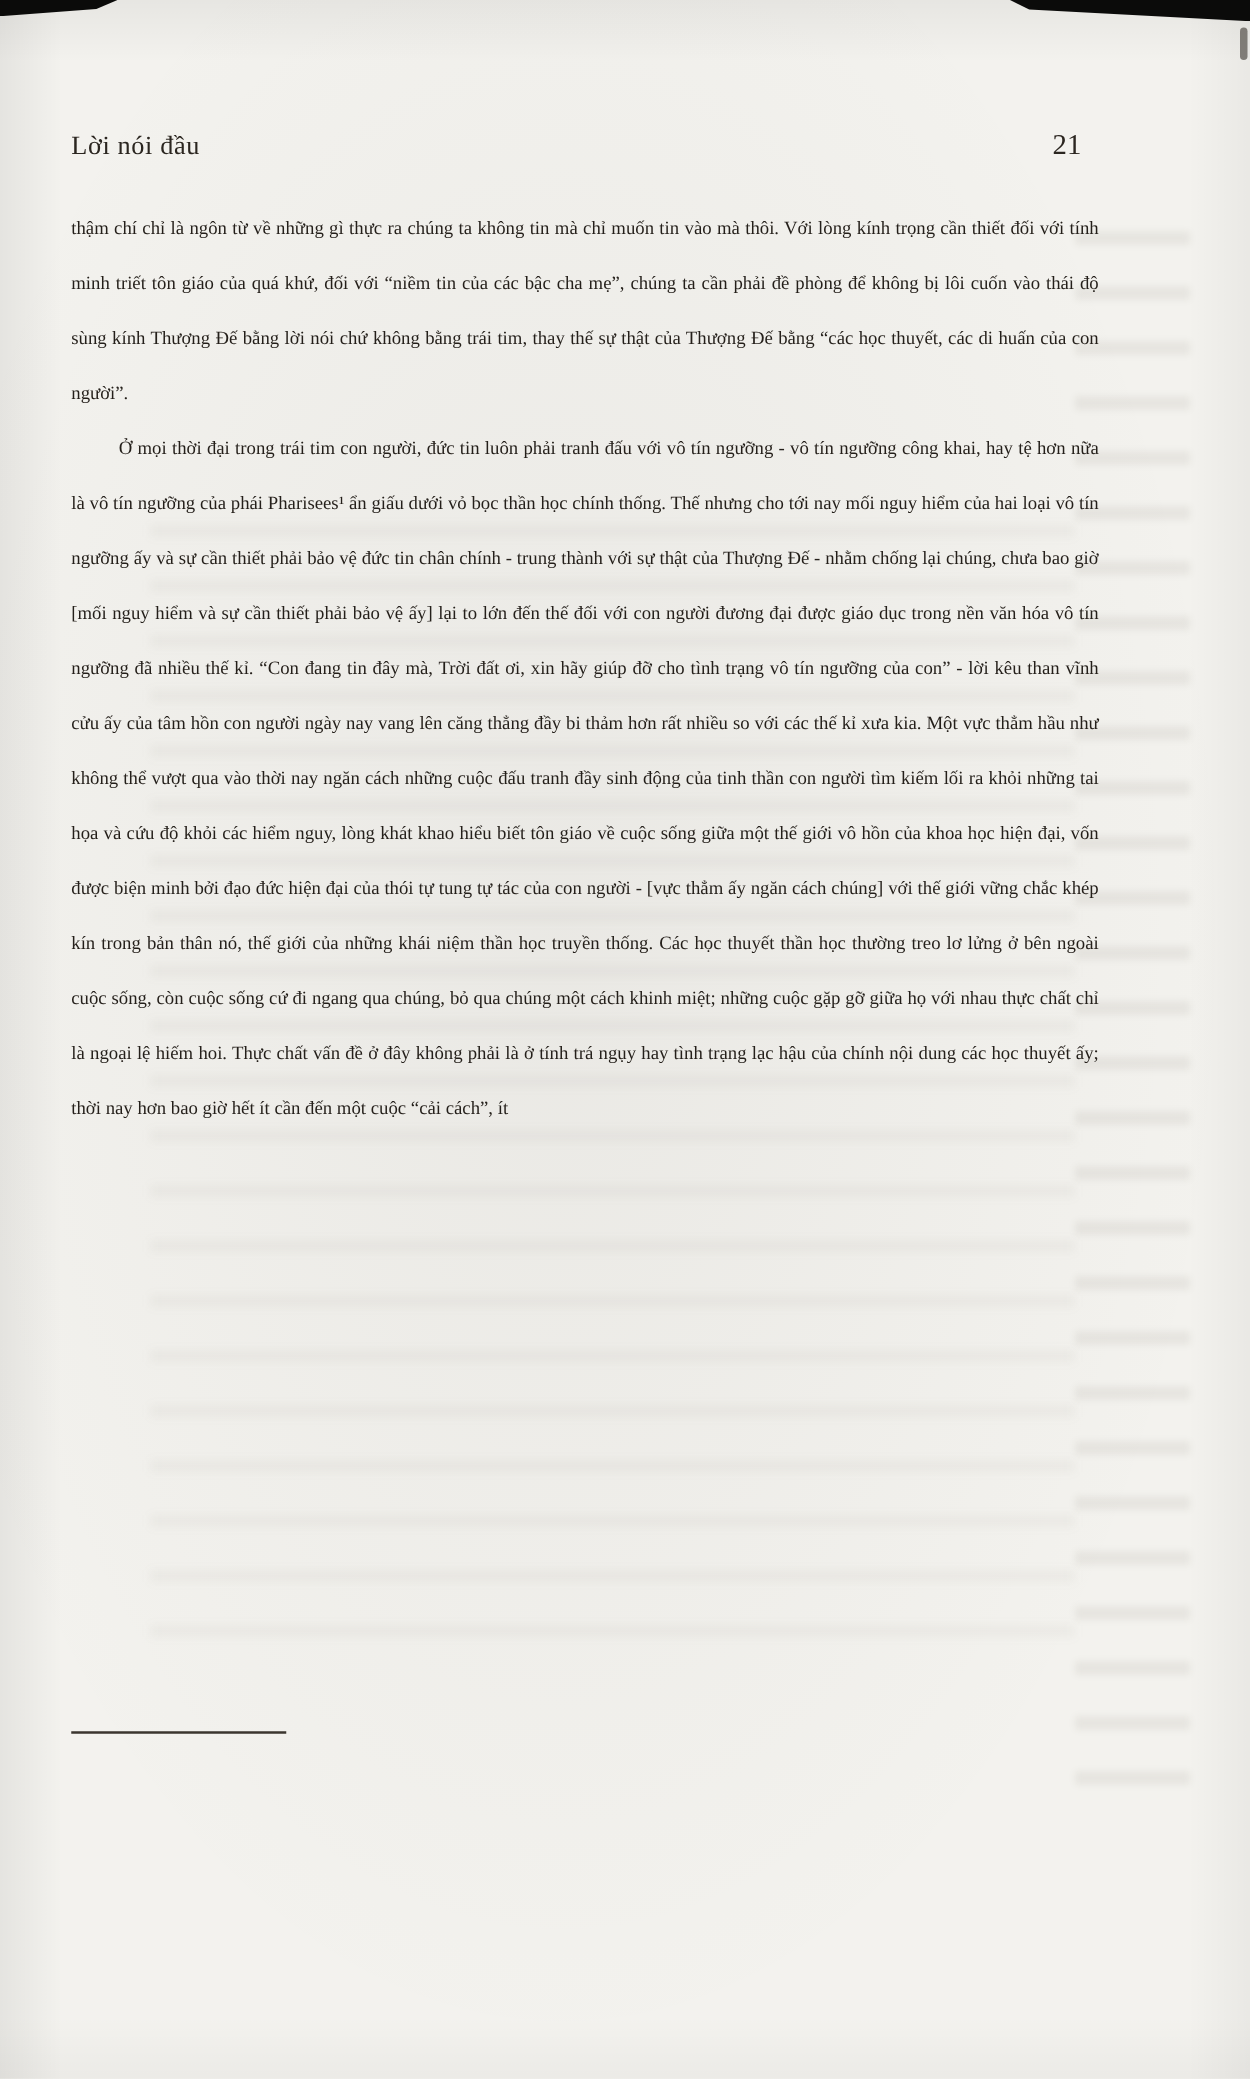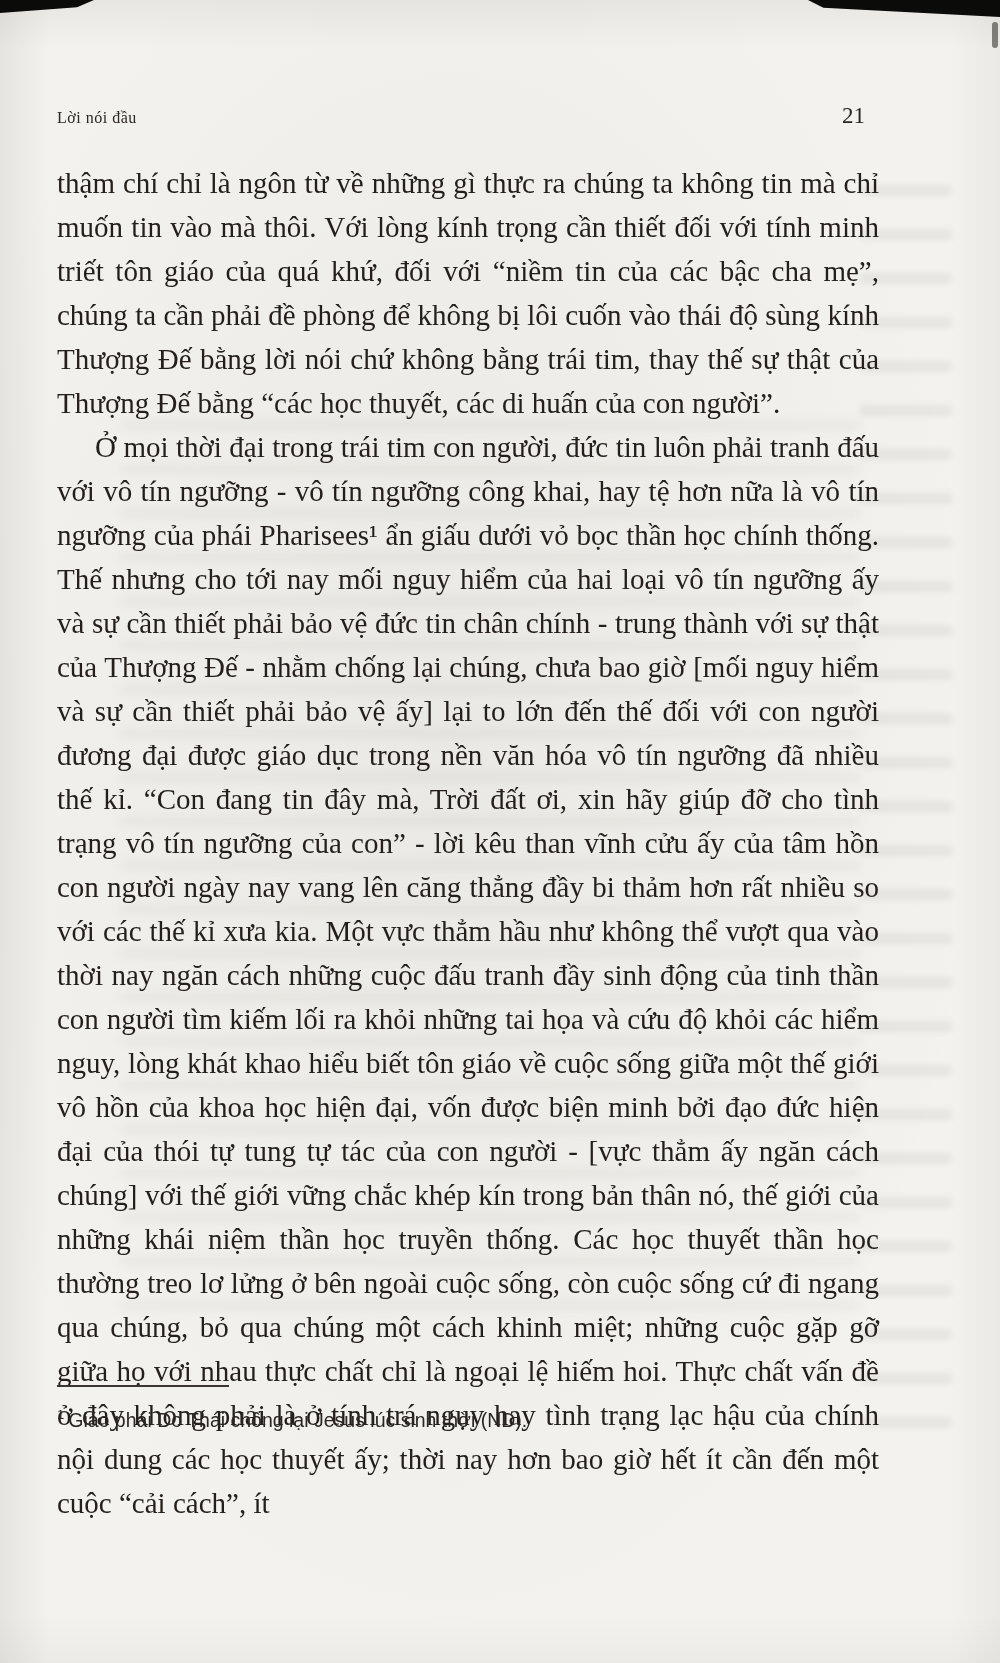--- a/index.html
+++ b/index.html
@@ -78,35 +78,35 @@
     position: absolute;
     top: 103px;
     left: 57px;
     width: 820px;
     display: flex;
     justify-content: space-between;
     align-items: baseline;
     color: #2b2620;
   }
   .section-title {
-    font-size: 16px;
+    font-size: 21px;
     letter-spacing: 0.5px;
   }
   .page-number {
     font-size: 23px;
     padding-right: 12px;
     font-family: Liberation Serif, serif;
   }
 
   .body-text {
     position: absolute;
     top: 161px;
     left: 57px;
     width: 822px;
-    font-size: 29px;
+    font-size: 15px;
     line-height: 44px;
     text-align: justify;
     color: #241f1a;
   }
   .body-text p {
     margin: 0;
   }
   .body-text p.indented {
     text-indent: 38px;
   }
@@ -149,16 +149,13 @@
   <span class="page-number">21</span>
 </div>
 
 <div class="body-text">
   <p>thậm chí chỉ là ngôn từ về những gì thực ra chúng ta không tin mà chỉ muốn tin vào mà thôi. Với lòng kính trọng cần thiết đối với tính minh triết tôn giáo của quá khứ, đối với “niềm tin của các bậc cha mẹ”, chúng ta cần phải đề phòng để không bị lôi cuốn vào thái độ sùng kính Thượng Đế bằng lời nói chứ không bằng trái tim, thay thế sự thật của Thượng Đế bằng “các học thuyết, các di huấn của con người”.</p>
   <p class="indented">Ở mọi thời đại trong trái tim con người, đức tin luôn phải tranh đấu với vô tín ngưỡng - vô tín ngưỡng công khai, hay tệ hơn nữa là vô tín ngưỡng của phái Pharisees¹ ẩn giấu dưới vỏ bọc thần học chính thống. Thế nhưng cho tới nay mối nguy hiểm của hai loại vô tín ngưỡng ấy và sự cần thiết phải bảo vệ đức tin chân chính - trung thành với sự thật của Thượng Đế - nhằm chống lại chúng, chưa bao giờ [mối nguy hiểm và sự cần thiết phải bảo vệ ấy] lại to lớn đến thế đối với con người đương đại được giáo dục trong nền văn hóa vô tín ngưỡng đã nhiều thế kỉ. “Con đang tin đây mà, Trời đất ơi, xin hãy giúp đỡ cho tình trạng vô tín ngưỡng của con” - lời kêu than vĩnh cửu ấy của tâm hồn con người ngày nay vang lên căng thẳng đầy bi thảm hơn rất nhiều so với các thế kỉ xưa kia. Một vực thẳm hầu như không thể vượt qua vào thời nay ngăn cách những cuộc đấu tranh đầy sinh động của tinh thần con người tìm kiếm lối ra khỏi những tai họa và cứu độ khỏi các hiểm nguy, lòng khát khao hiểu biết tôn giáo về cuộc sống giữa một thế giới vô hồn của khoa học hiện đại, vốn được biện minh bởi đạo đức hiện đại của thói tự tung tự tác của con người - [vực thẳm ấy ngăn cách chúng] với thế giới vững chắc khép kín trong bản thân nó, thế giới của những khái niệm thần học truyền thống. Các học thuyết thần học thường treo lơ lửng ở bên ngoài cuộc sống, còn cuộc sống cứ đi ngang qua chúng, bỏ qua chúng một cách khinh miệt; những cuộc gặp gỡ giữa họ với nhau thực chất chỉ là ngoại lệ hiếm hoi. Thực chất vấn đề ở đây không phải là ở tính trá ngụy hay tình trạng lạc hậu của chính nội dung các học thuyết ấy; thời nay hơn bao giờ hết ít cần đến một cuộc “cải cách”, ít</p>
 </div>
 
 <div class="footnote-block">
   <div class="footnote-rule"></div>
-  <div class="footnote-text">
-    <sup>1</sup><span>Giáo phái Do Thái chống lại Jesus lúc sinh thời (ND).</span>
-  </div>
 </div>
 
 </body></html>

